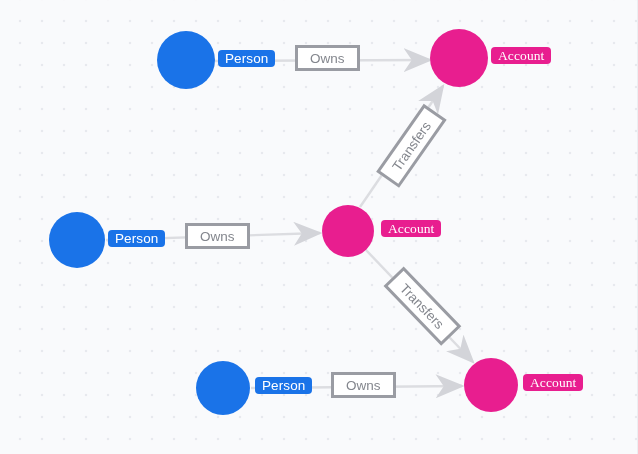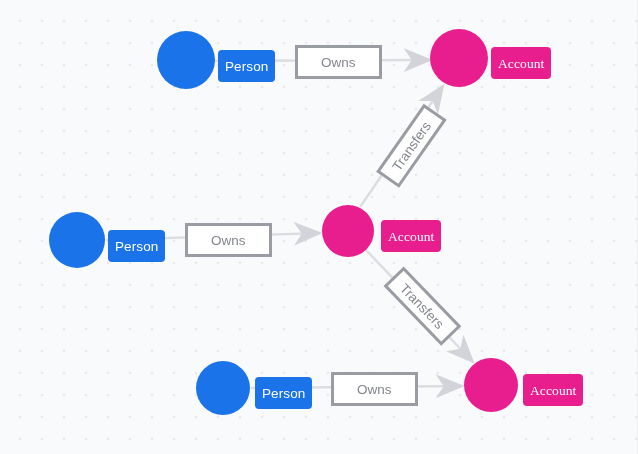--- a/index.html
+++ b/index.html
@@ -36,21 +36,21 @@
     box-sizing: border-box;
   }
   .node-person { background: #1a73e8; }
   .node-account { background: #e81e8f; }
 
   .badge {
     position: absolute;
     display: inline-flex;
     align-items: center;
     justify-content: center;
-    height: 32px;
+    height: 17px;
     padding: 0 7px;
     border-radius: 4px;
     color: #ffffff;
     font-size: 13.5px;
     line-height: 21px;
     white-space: nowrap;
     letter-spacing: 0.1px;
   }
   .badge-person { background: #1a73e8; }
   .badge-account { background: #e81e8f; font-family: Liberation Serif, serif; }
@@ -61,22 +61,22 @@
     align-items: center;
     justify-content: center;
     background: #ffffff;
     border: 3px solid #9a9ca3;
     color: #83868d;
     font-size: 13.5px;
     white-space: nowrap;
     box-sizing: border-box;
   }
   .rel-owns {
-    height: 34px;
-    padding: 0 23px;
+    height: 26px;
+    padding: 0 12px;
   }
   .rel-transfers {
     height: 28px;
     padding: 0 10px;
     transform-origin: center center;
   }
 </style>
 </head>
 <body>
 

